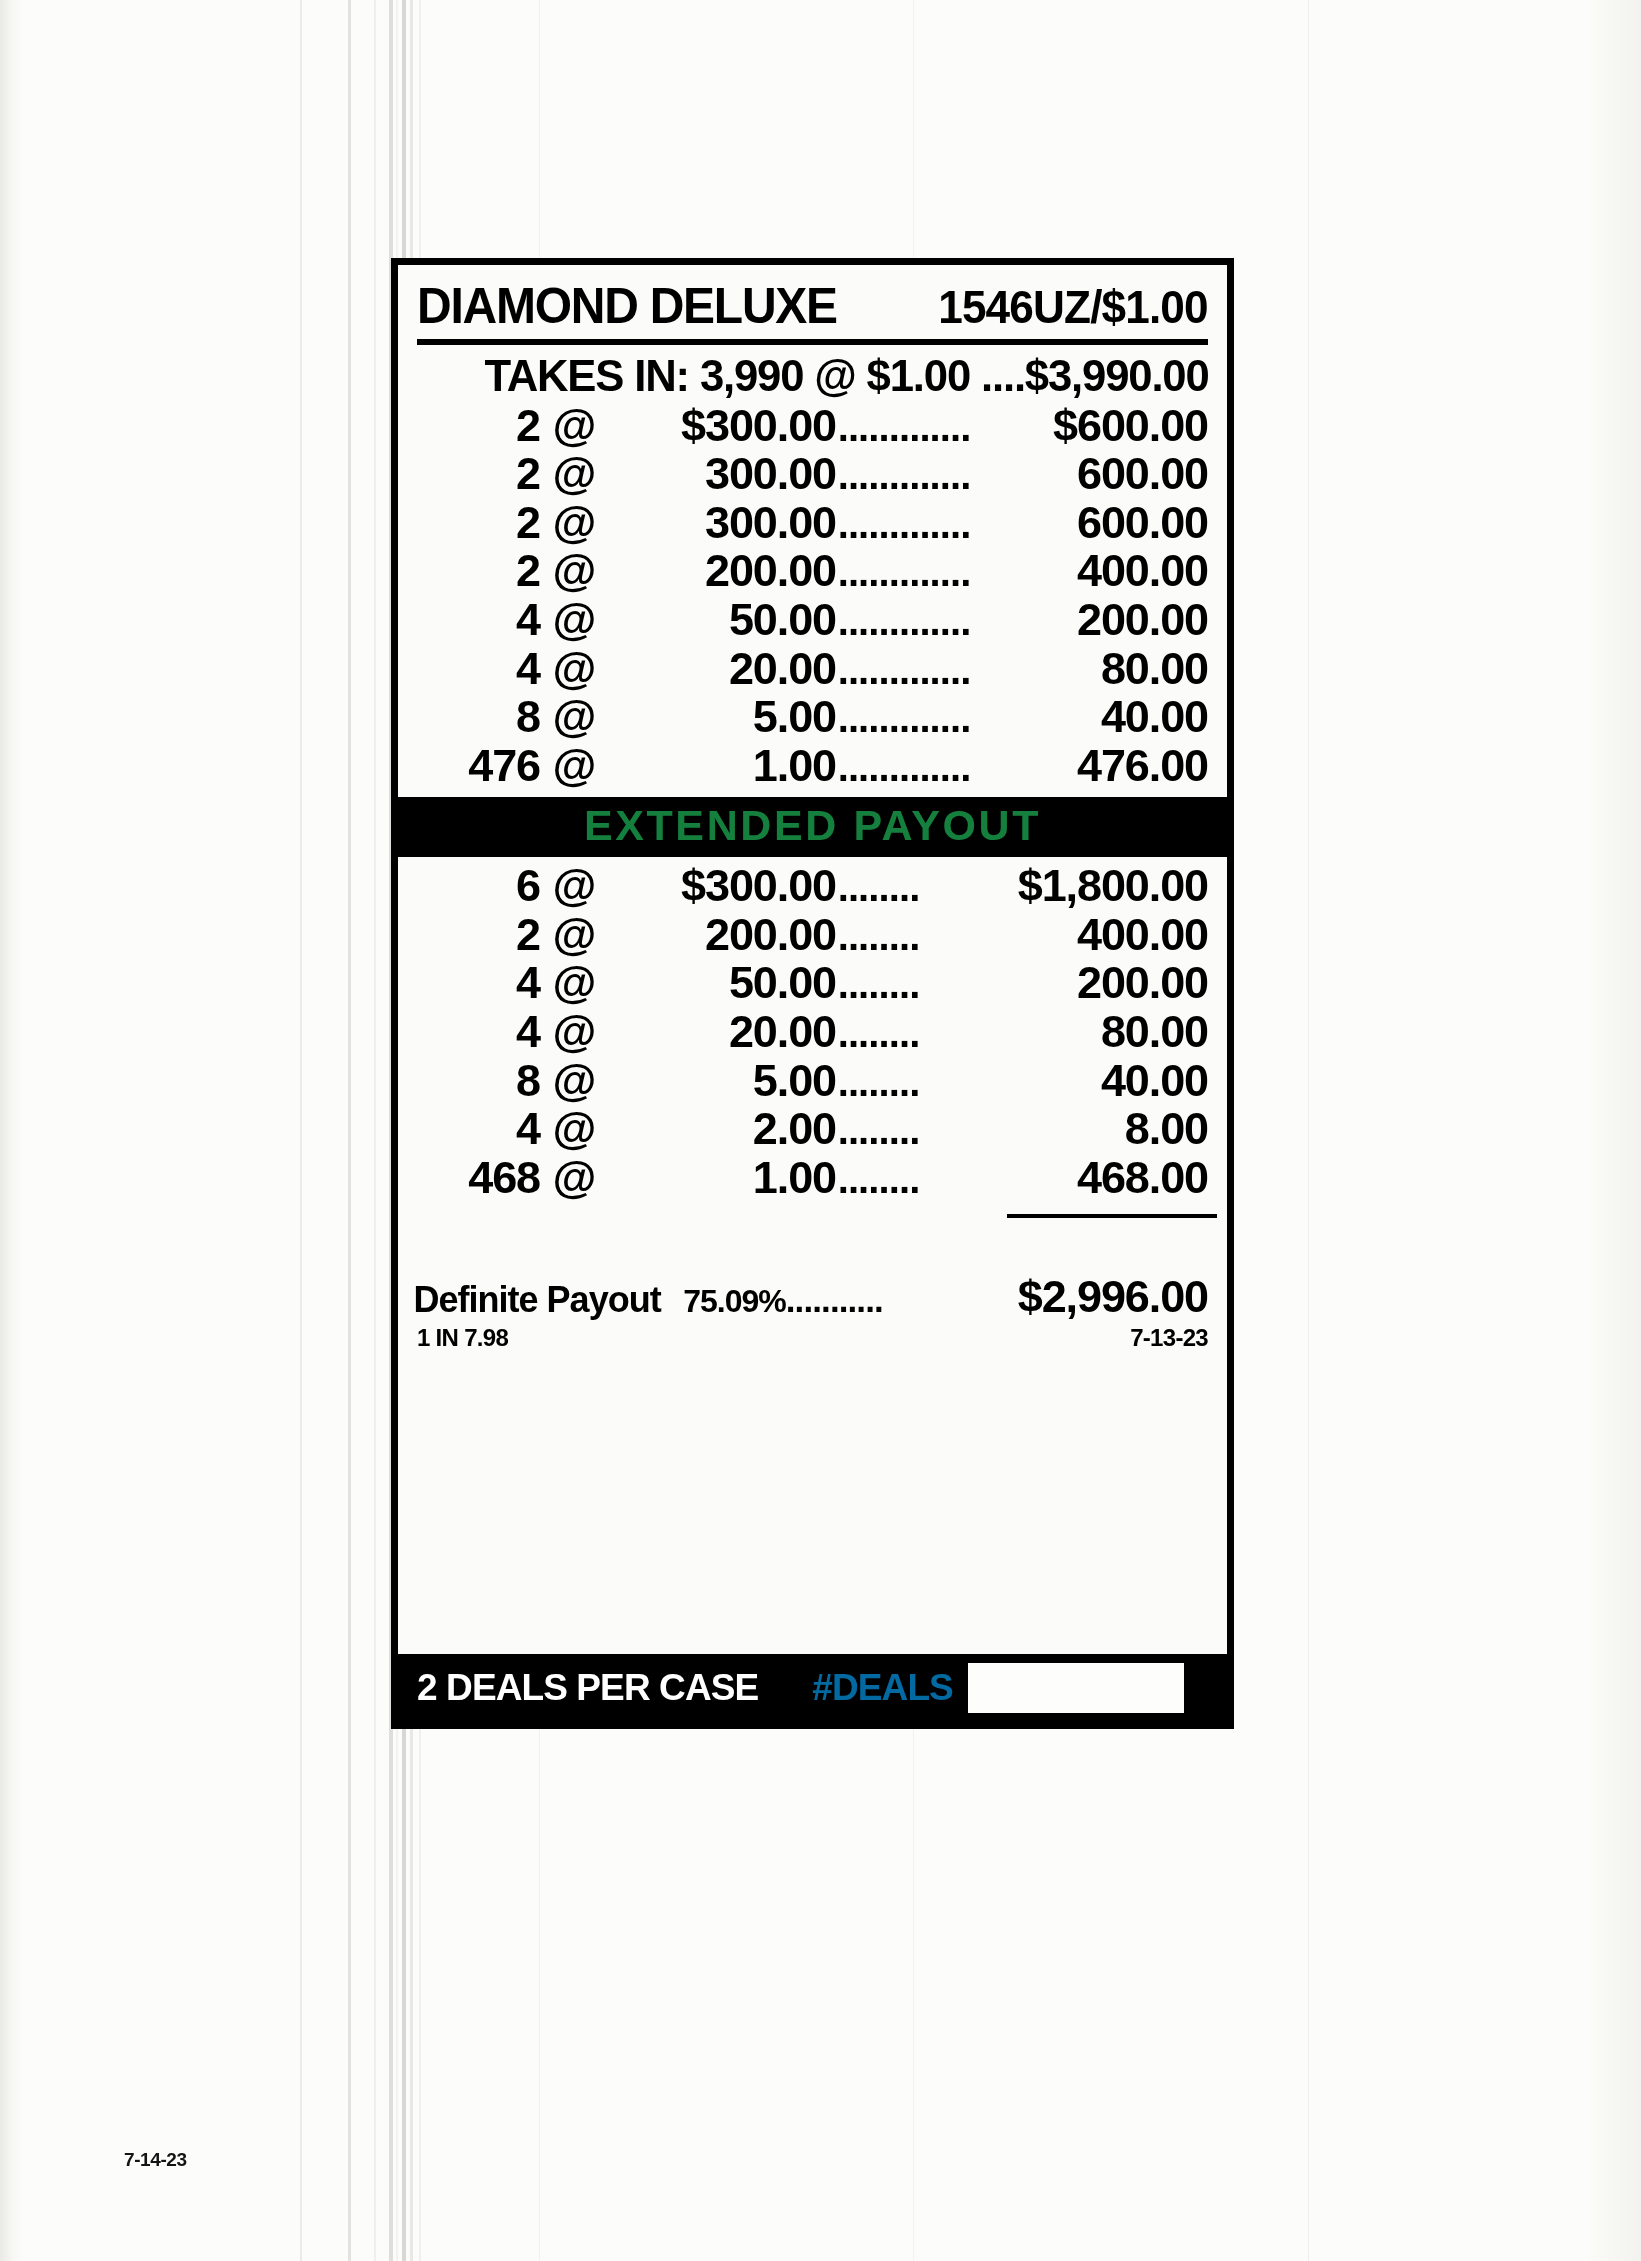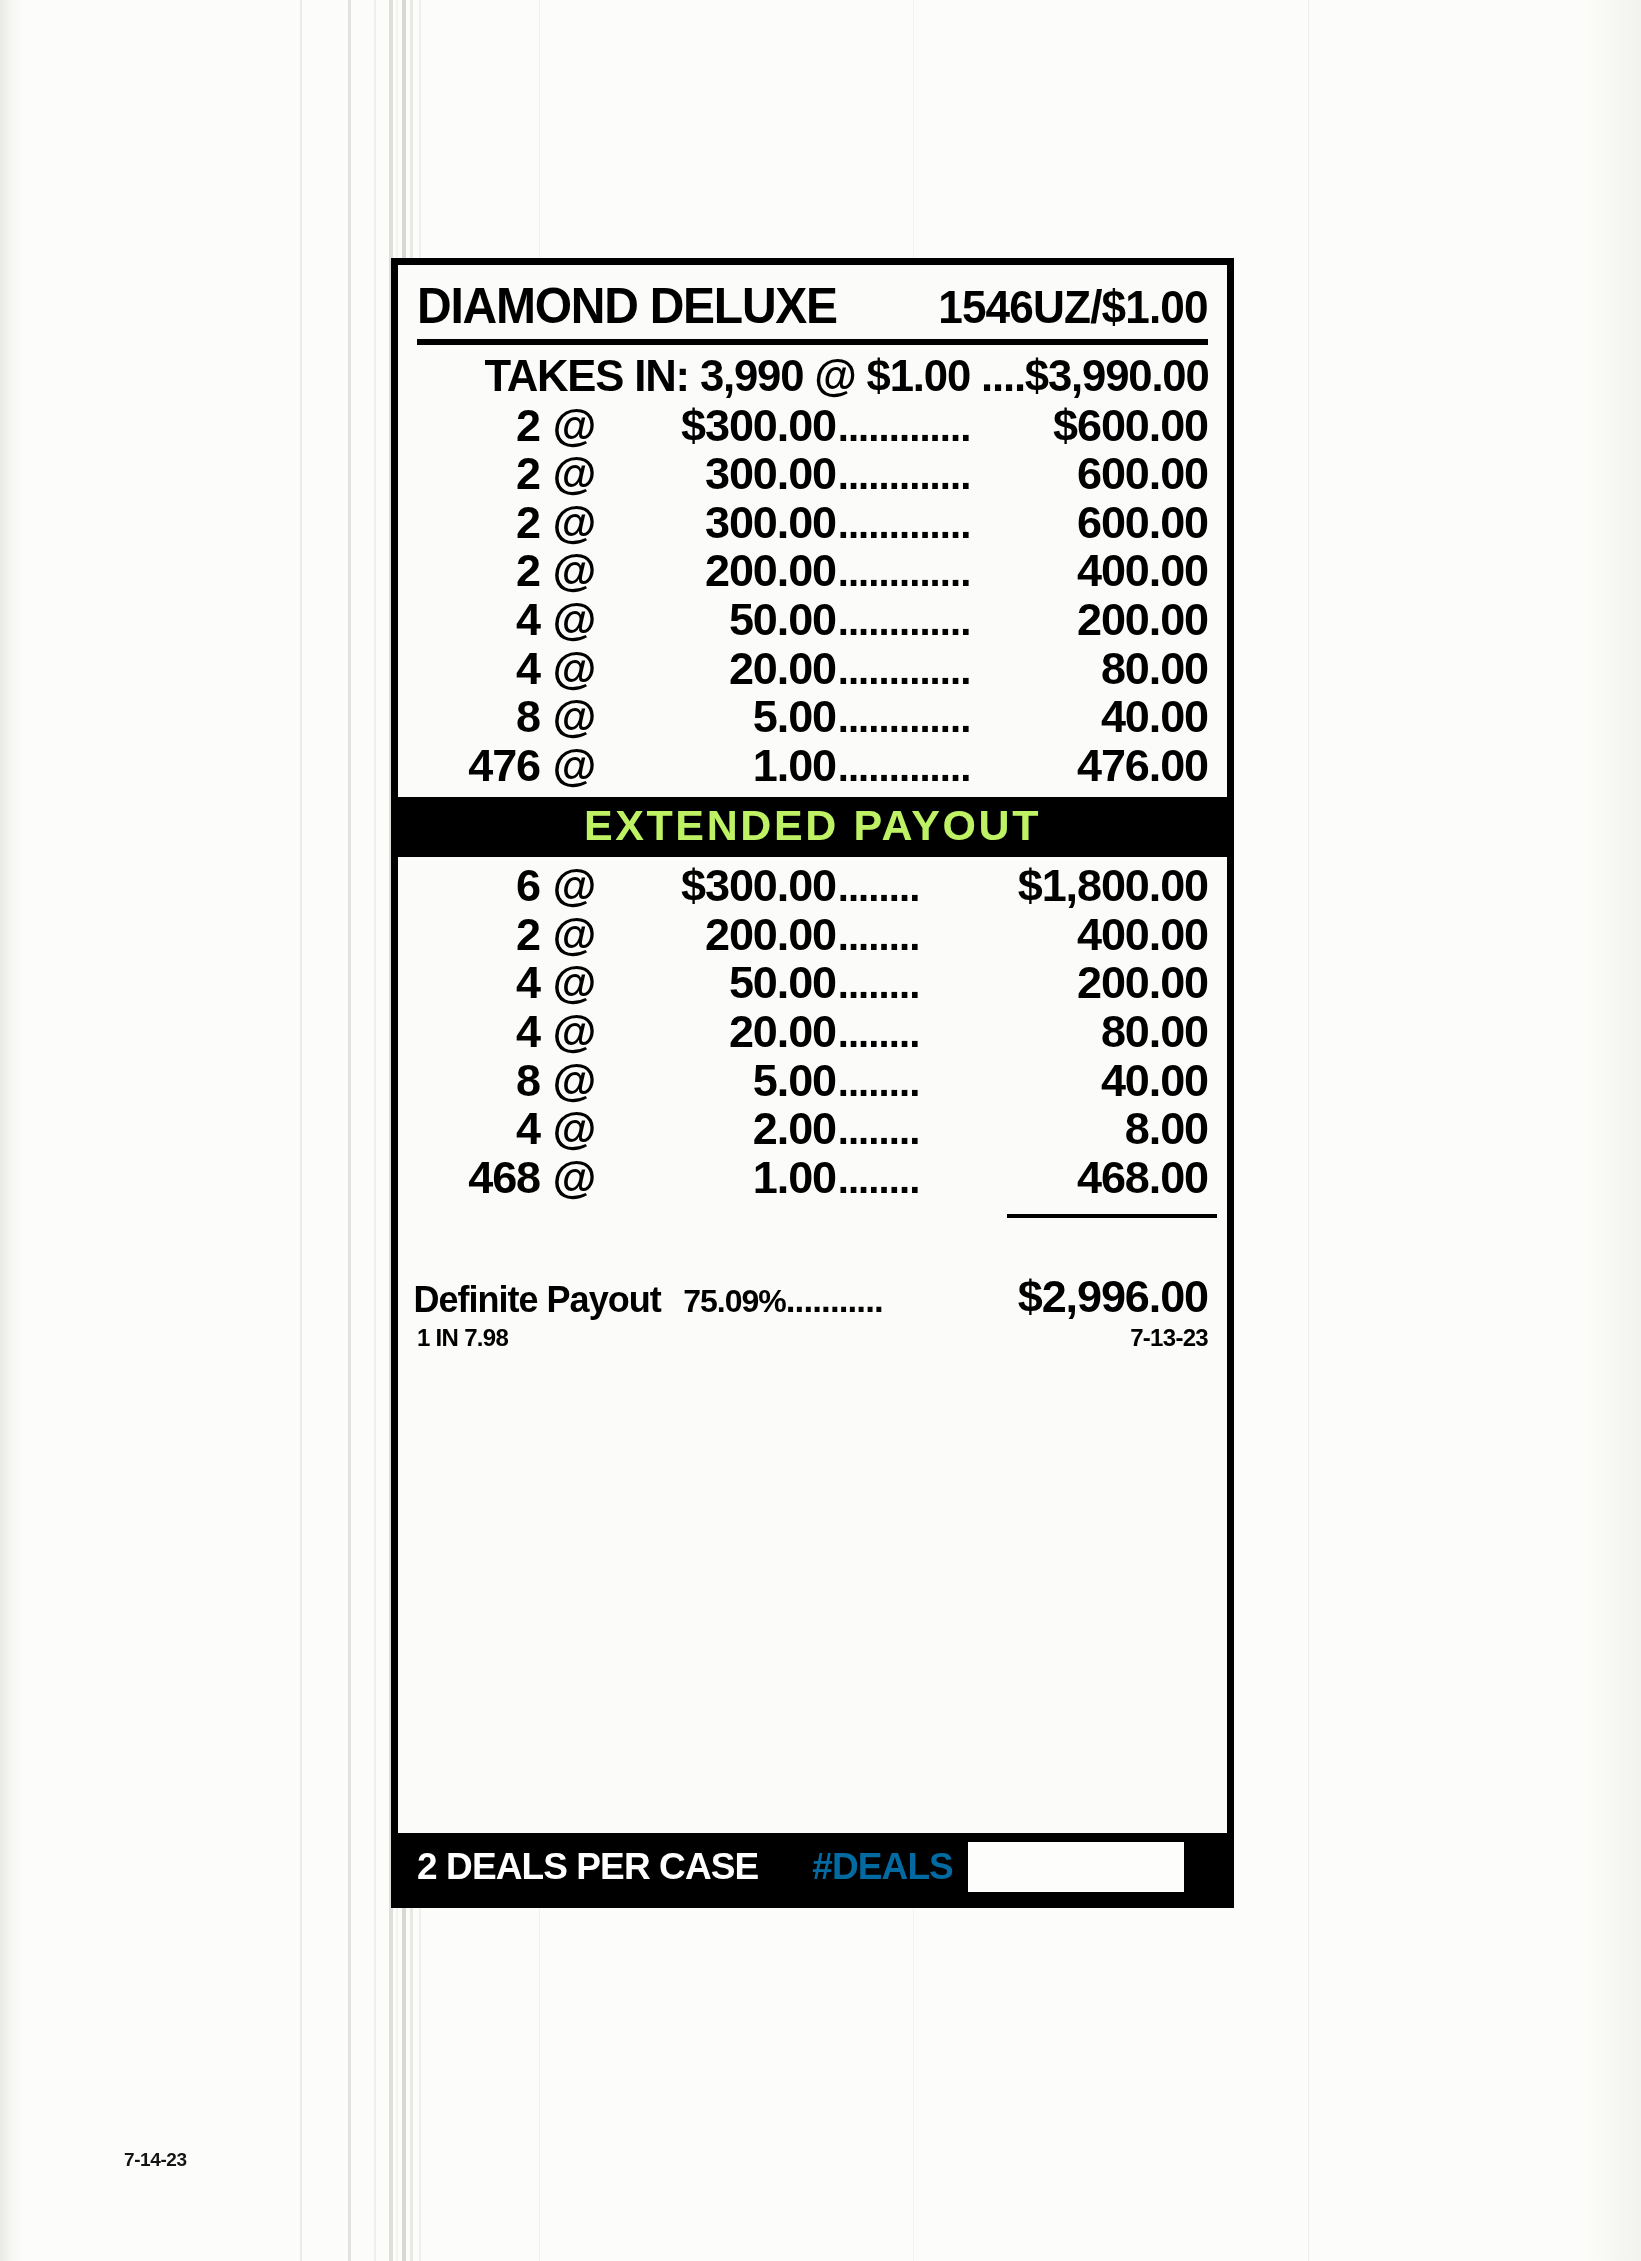--- a/index.html
+++ b/index.html
@@ -40,21 +40,21 @@
     height: 2261px;
     pointer-events: none;
   }
 
   
   #card {
     position: absolute;
     left: 391px;
     top: 258px;
     width: 843px;
-    height: 1650px;
+    height: 1471px;
     border: 7.8px solid #000;
     background: #fbfbf9;
     box-sizing: border-box;
   }
   #card-inner {
     position: relative;
     width: 100%;
     height: 100%;
   }
 
@@ -137,21 +137,21 @@
   .ptotal {
     flex: 0 0 auto;
     text-align: right;
     width: 236px;
   }
   .ptotal.wide { width: 287px; }
 
   
   .banner {
     background: #000;
-    color: #bef264;
+    color: #15803d;
     text-align: center;
     font-size: 43px;
     font-weight: bold;
     letter-spacing: 2.6px;
     padding: 3.5px 0 7px 0;
     margin-top: 7px;
   }
   .banner span {
     display: inline-block;
     transform: scaleX(1.0);

